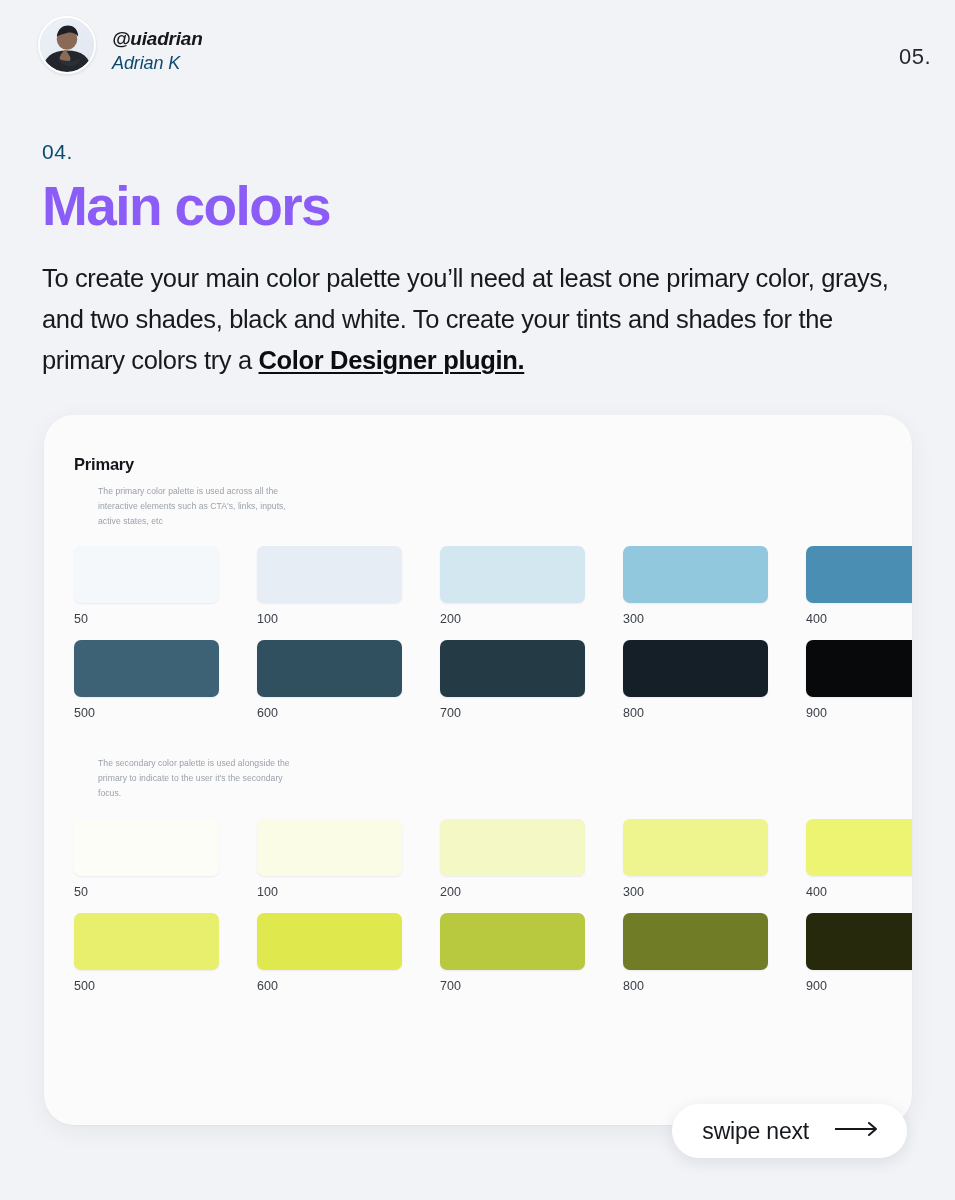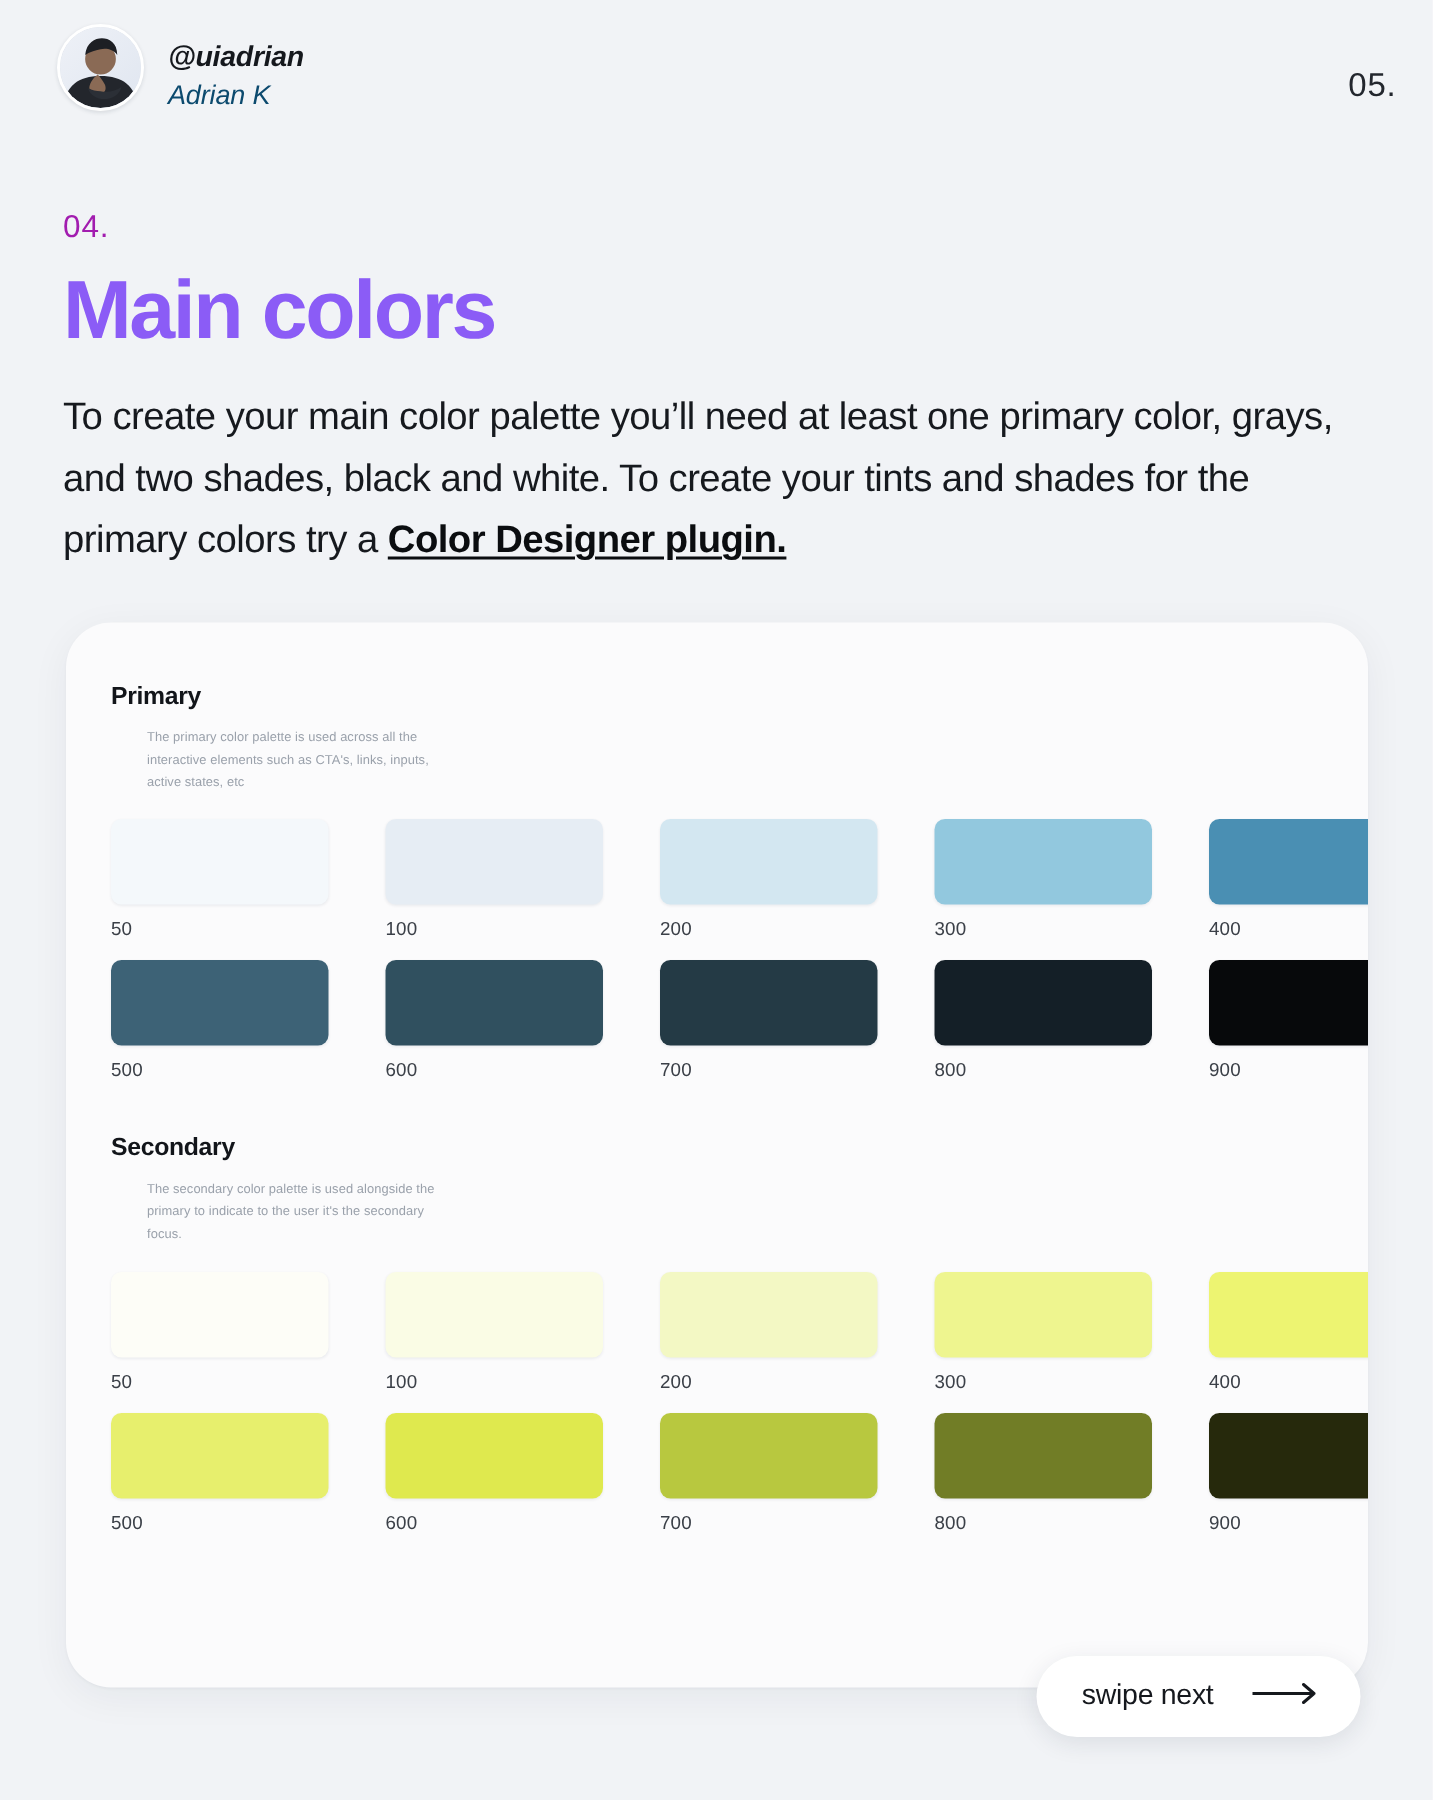--- a/index.html
+++ b/index.html
@@ -79,21 +79,21 @@
   
   .content {
     position: absolute;
     top: 140px;
     left: 42px;
     right: 42px;
   }
 
   .kicker {
     font-size: 21px;
-    color: #a21caf;
+    color: #0c4a6e;
     letter-spacing: 0.6px;
     margin-bottom: 14px;
   }
 
   .title {
     font-size: 55px;
     font-weight: 800;
     letter-spacing: -1.6px;
     color: #8b5cf6;
     line-height: 1.05;
@@ -181,21 +181,21 @@
     padding: 0 26px 0 30px;
     background: #ffffff;
     border-radius: 27px;
     display: flex;
     align-items: center;
     gap: 26px;
     box-shadow: 0 4px 16px rgba(25,35,60,.10);
     cursor: pointer;
   }
   .swipe-label {
-    font-size: 19px;
+    font-size: 23px;
     color: #15181d;
     letter-spacing: -0.2px;
   }
   .arrow-icon { display: block; }
 </style>
 </head>
 <body>
 
 <div class="slide">
 
@@ -284,21 +284,20 @@
         <div class="swatch-cell">
           <div class="swatch" style="background: rgb(7, 9, 11);"></div>
           <div class="swatch-label">900</div>
         </div>
       </div>
     </div>
 
     <div class="sect-gap"></div>
 
     <div>
-      <div class="sect-title">Secondary</div>
       <div class="sect-desc">The secondary color palette is used alongside the primary to indicate to the user it's the secondary focus.</div>
 
       <div class="swatch-row">
         <div class="swatch-cell">
           <div class="swatch" style="background: rgb(253, 253, 247);"></div>
           <div class="swatch-label">50</div>
         </div>
         <div class="swatch-cell">
           <div class="swatch" style="background: rgb(250, 252, 229);"></div>
           <div class="swatch-label">100</div>

